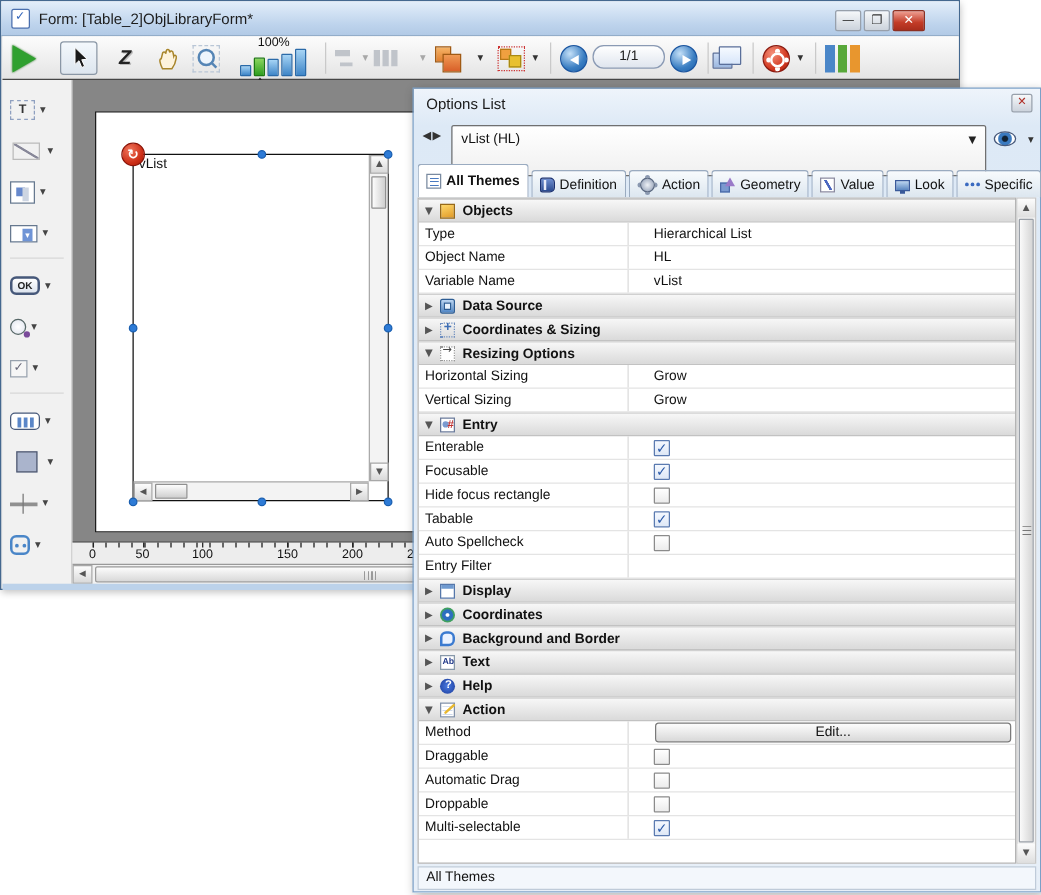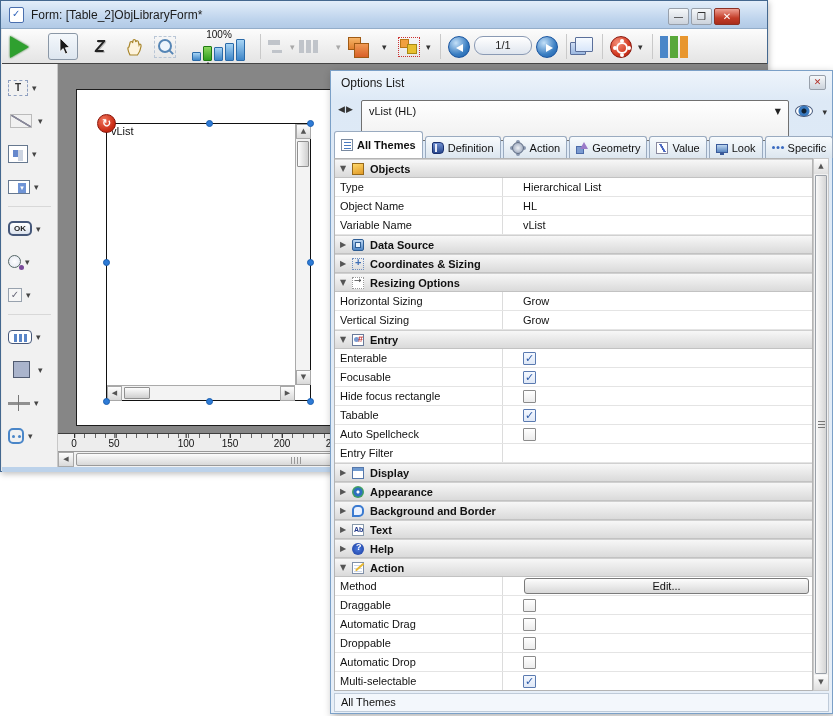--- a/index.html
+++ b/index.html
@@ -381,21 +381,21 @@
     <div class="handle" style="left:148px;top:56px"></div>
     <div class="handle" style="left:249px;top:56px"></div>
     <div class="handle" style="left:45px;top:195px"></div>
     <div class="handle" style="left:249px;top:195px"></div>
     <div class="handle" style="left:45px;top:334px"></div>
     <div class="handle" style="left:148px;top:334px"></div>
     <div class="handle" style="left:249px;top:334px"></div>
     <div id="method-badge" class="glyph">↻</div>
   </div>
 
-  <div id="ruler"><span style="display:contents"></span><span class="rtick" style="left: 16px;">0</span><span class="rtick" style="left: 56px;">50</span><span class="rtick" style="left: 128px;">100</span><span class="rtick" style="left: 172px;">150</span><span class="rtick" style="left: 224px;">200</span><span class="rtick" style="left: 276px;">250</span></div>
+  <div id="ruler"><span style="display:contents"></span><span class="rtick" style="left: 16px;">0</span><span class="rtick" style="left: 56px;">50</span><span class="rtick" style="left: 104px;">100</span><span class="rtick" style="left: 172px;">150</span><span class="rtick" style="left: 224px;">200</span><span class="rtick" style="left: 276px;">250</span></div>
 
   <div id="canvas-hscroll">
     <div class="sb-btn left glyph">◀</div>
     <div class="thumb"></div>
   </div>
   <div class="bottom-frame"></div>
 </div>
 
 <div id="property-list">
   <div class="pl-title">Options List</div>
@@ -530,21 +530,21 @@
         <span class="pvalue"></span>
       </div>
       <div class="pl-row group">
         <span class="tri glyph">▶</span>
         <span class="ic ic-display"></span>
         <span class="glabel">Display</span>
       </div>
       <div class="pl-row group">
         <span class="tri glyph">▶</span>
         <span class="ic ic-appearance"></span>
-        <span class="glabel">Appearance</span>
+        <span class="glabel">Coordinates</span>
       </div>
       <div class="pl-row group">
         <span class="tri glyph">▶</span>
         <span class="ic ic-background"></span>
         <span class="glabel">Background and Border</span>
       </div>
       <div class="pl-row group">
         <span class="tri glyph">▶</span>
         <span class="ic ic-text"></span>
         <span class="glabel">Text</span>
@@ -572,26 +572,20 @@
         </span>
       </div>
       <div class="pl-row prop">
         <span class="plabel">Automatic Drag</span>
         <span class="pvalue">
           <span class="cb glyph"></span>
         </span>
       </div>
       <div class="pl-row prop">
         <span class="plabel">Droppable</span>
-        <span class="pvalue">
-          <span class="cb glyph"></span>
-        </span>
-      </div>
-      <div class="pl-row prop">
-        <span class="plabel">Automatic Drop</span>
         <span class="pvalue">
           <span class="cb glyph"></span>
         </span>
       </div>
       <div class="pl-row prop">
         <span class="plabel">Multi-selectable</span>
         <span class="pvalue">
           <span class="cb glyph on">✓</span>
         </span>
       </div>

